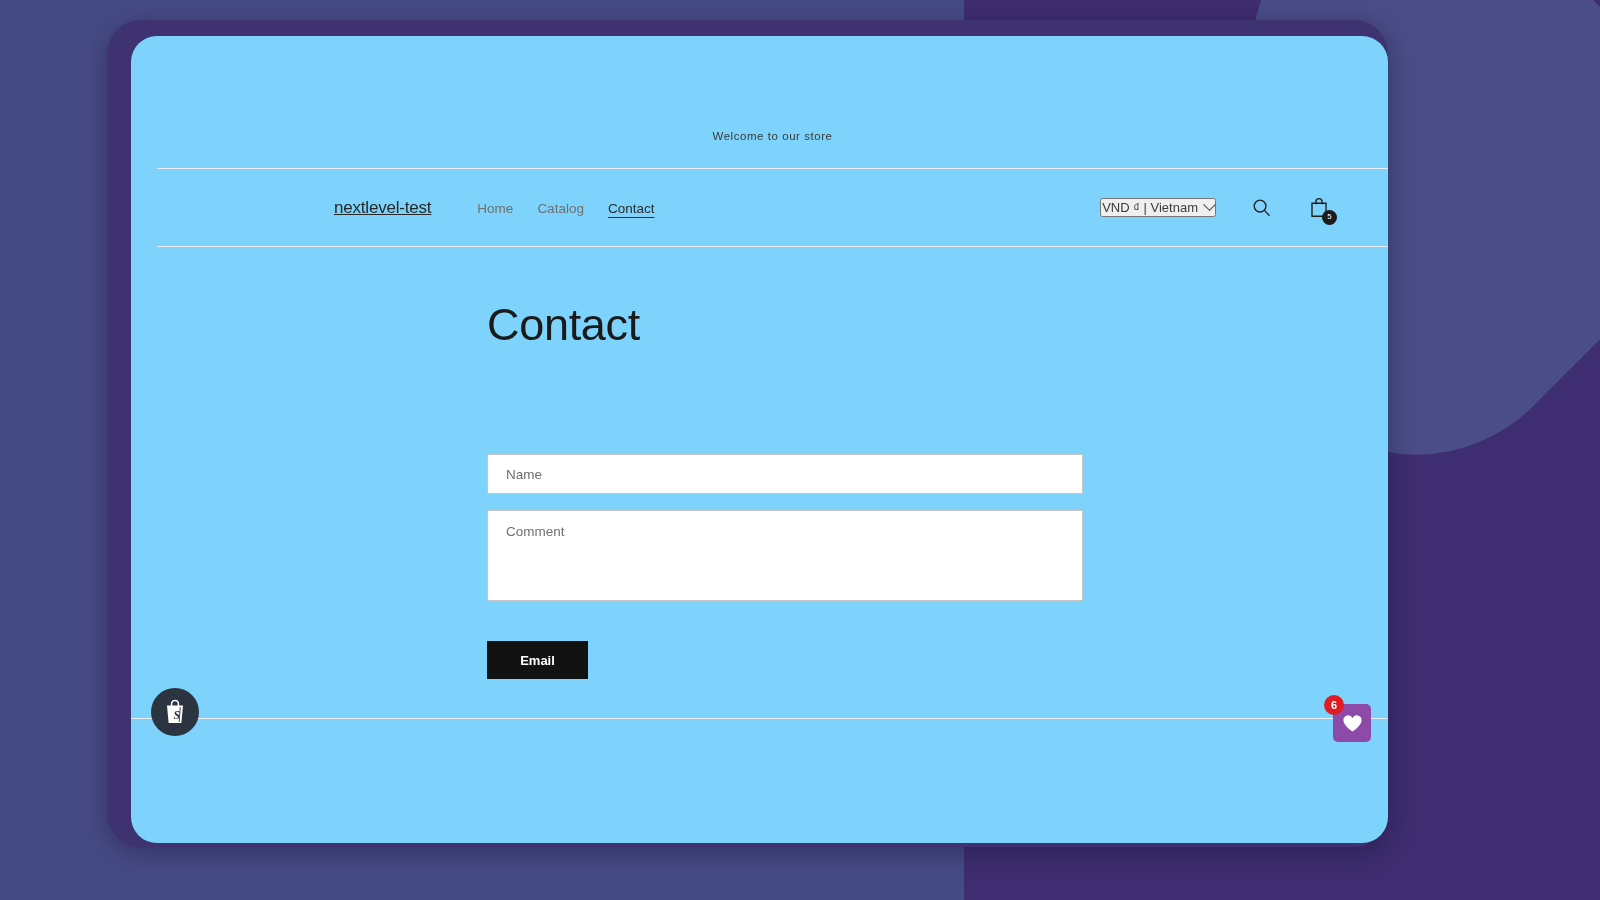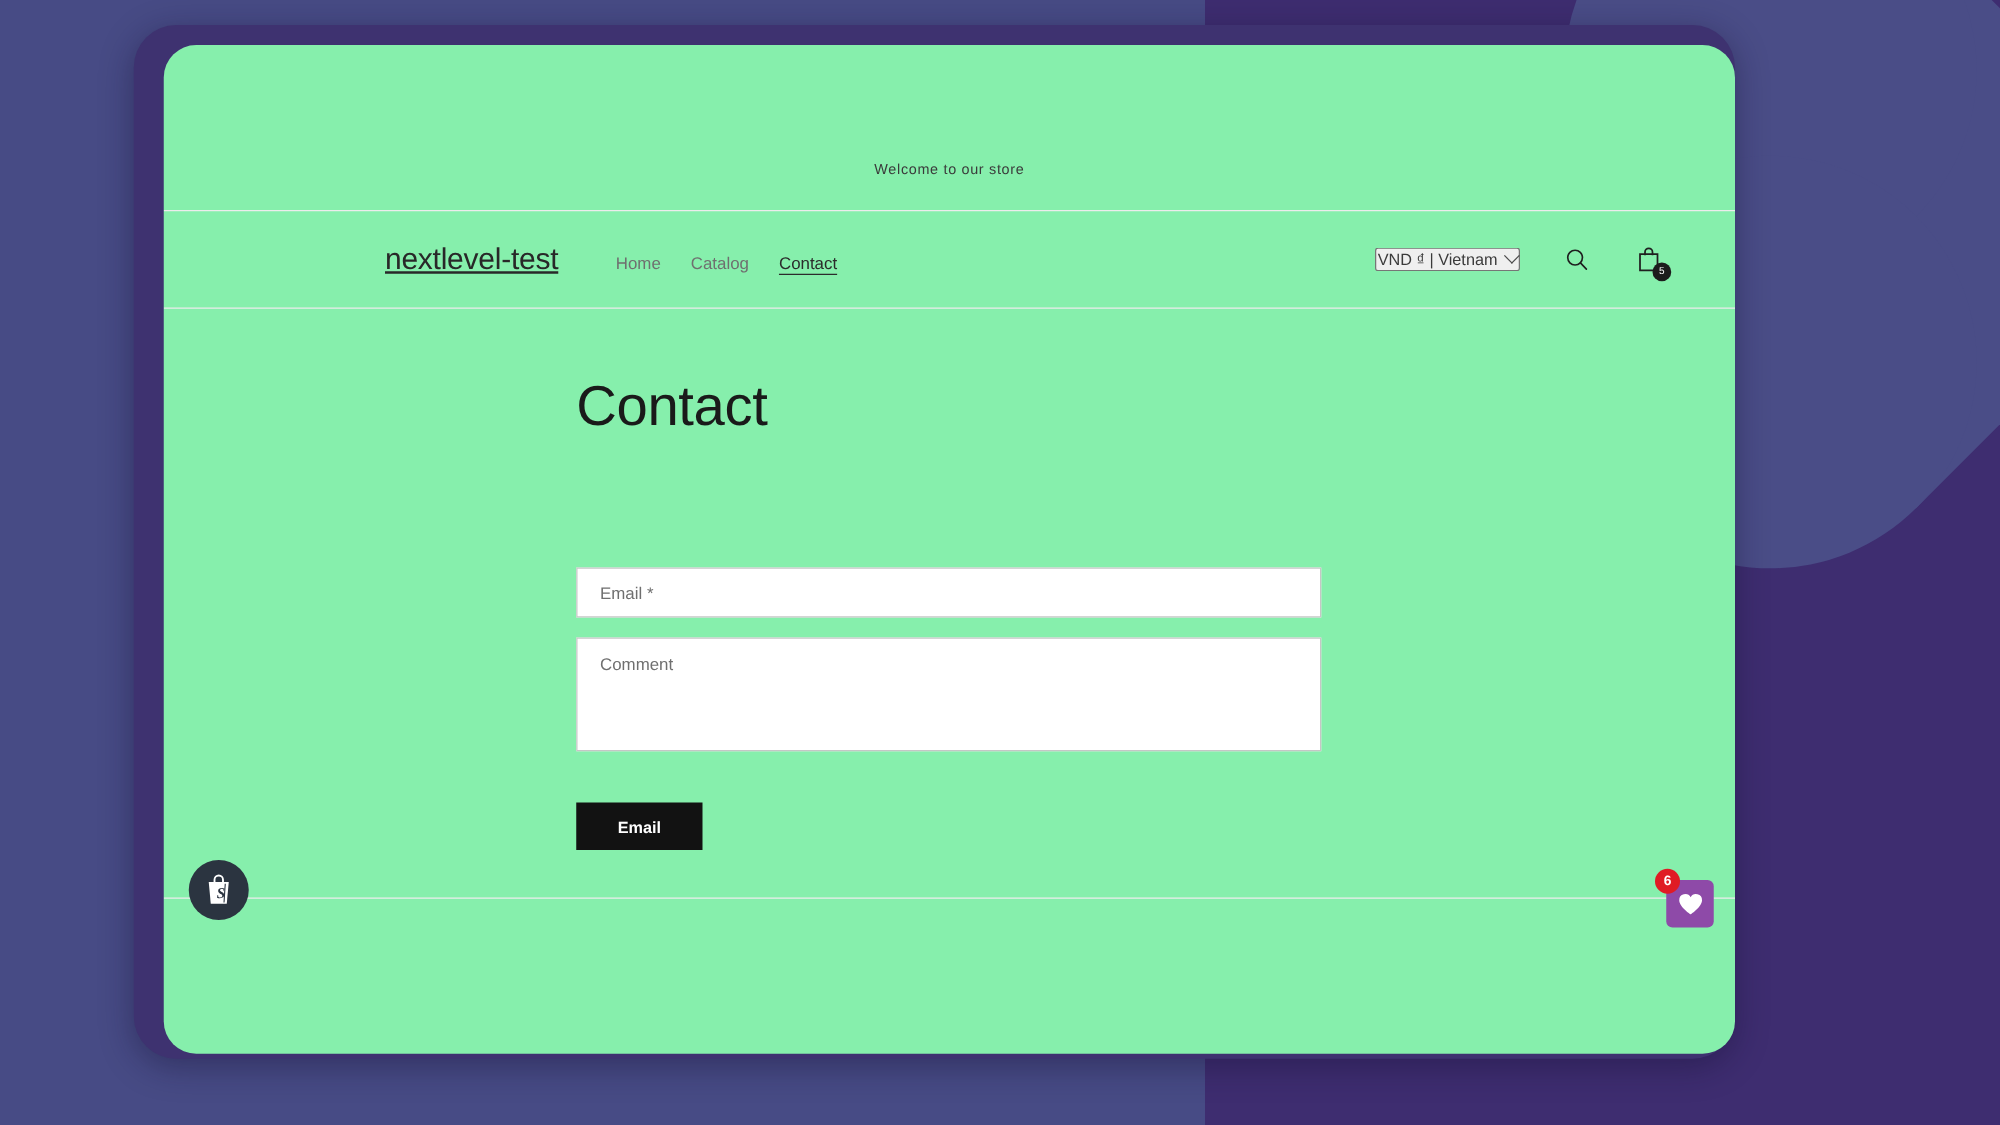--- a/index.html
+++ b/index.html
@@ -65,23 +65,24 @@
     border-radius: 34px;
     box-shadow: 0 6px 26px rgba(20, 14, 50, 0.40);
   }
 
   .page-surface {
     position: absolute;
     left: 131px;
     top: 36px;
     width: 1257px;
     height: 807px;
-    background: #86efac;
+    background: #7dd3fc;
     border-radius: 26px;
     overflow: hidden;
+    padding-left: 26px;
   }
 
   
   .announcement-bar {
     height: 133px;
     display: flex;
     align-items: flex-end;
     justify-content: center;
     padding-bottom: 26px;
     border-bottom: 1px solid #ececec;
@@ -103,21 +104,21 @@
   }
 
   .header-left {
     display: flex;
     align-items: baseline;
     gap: 30px;
     margin-left: 177px;
   }
 
   .store-logo {
-    font-size: 24px;
+    font-size: 17px;
     color: #282828;
     letter-spacing: -0.2px;
     white-space: nowrap;
     text-align: right;
   }
 
   .main-nav {
     display: flex;
     align-items: center;
     gap: 24px;
@@ -363,21 +364,21 @@
   </header>
 
   <main class="contact-main">
     <div class="content-inner">
 
       <h1 class="page-title">Contact</h1>
 
       <form class="contact-form">
 
         <div class="field-row">
-          <input class="text-field field-half" type="email" placeholder="Email *" style="">
+          <input class="text-field field-half" type="text" placeholder="Name" style="">
         </div>
 
 
         <textarea class="comment-field" placeholder="Comment" style=""></textarea>
 
         <button type="button" class="send-button">Email</button>
       </form>
     </div>
   </main>
 

